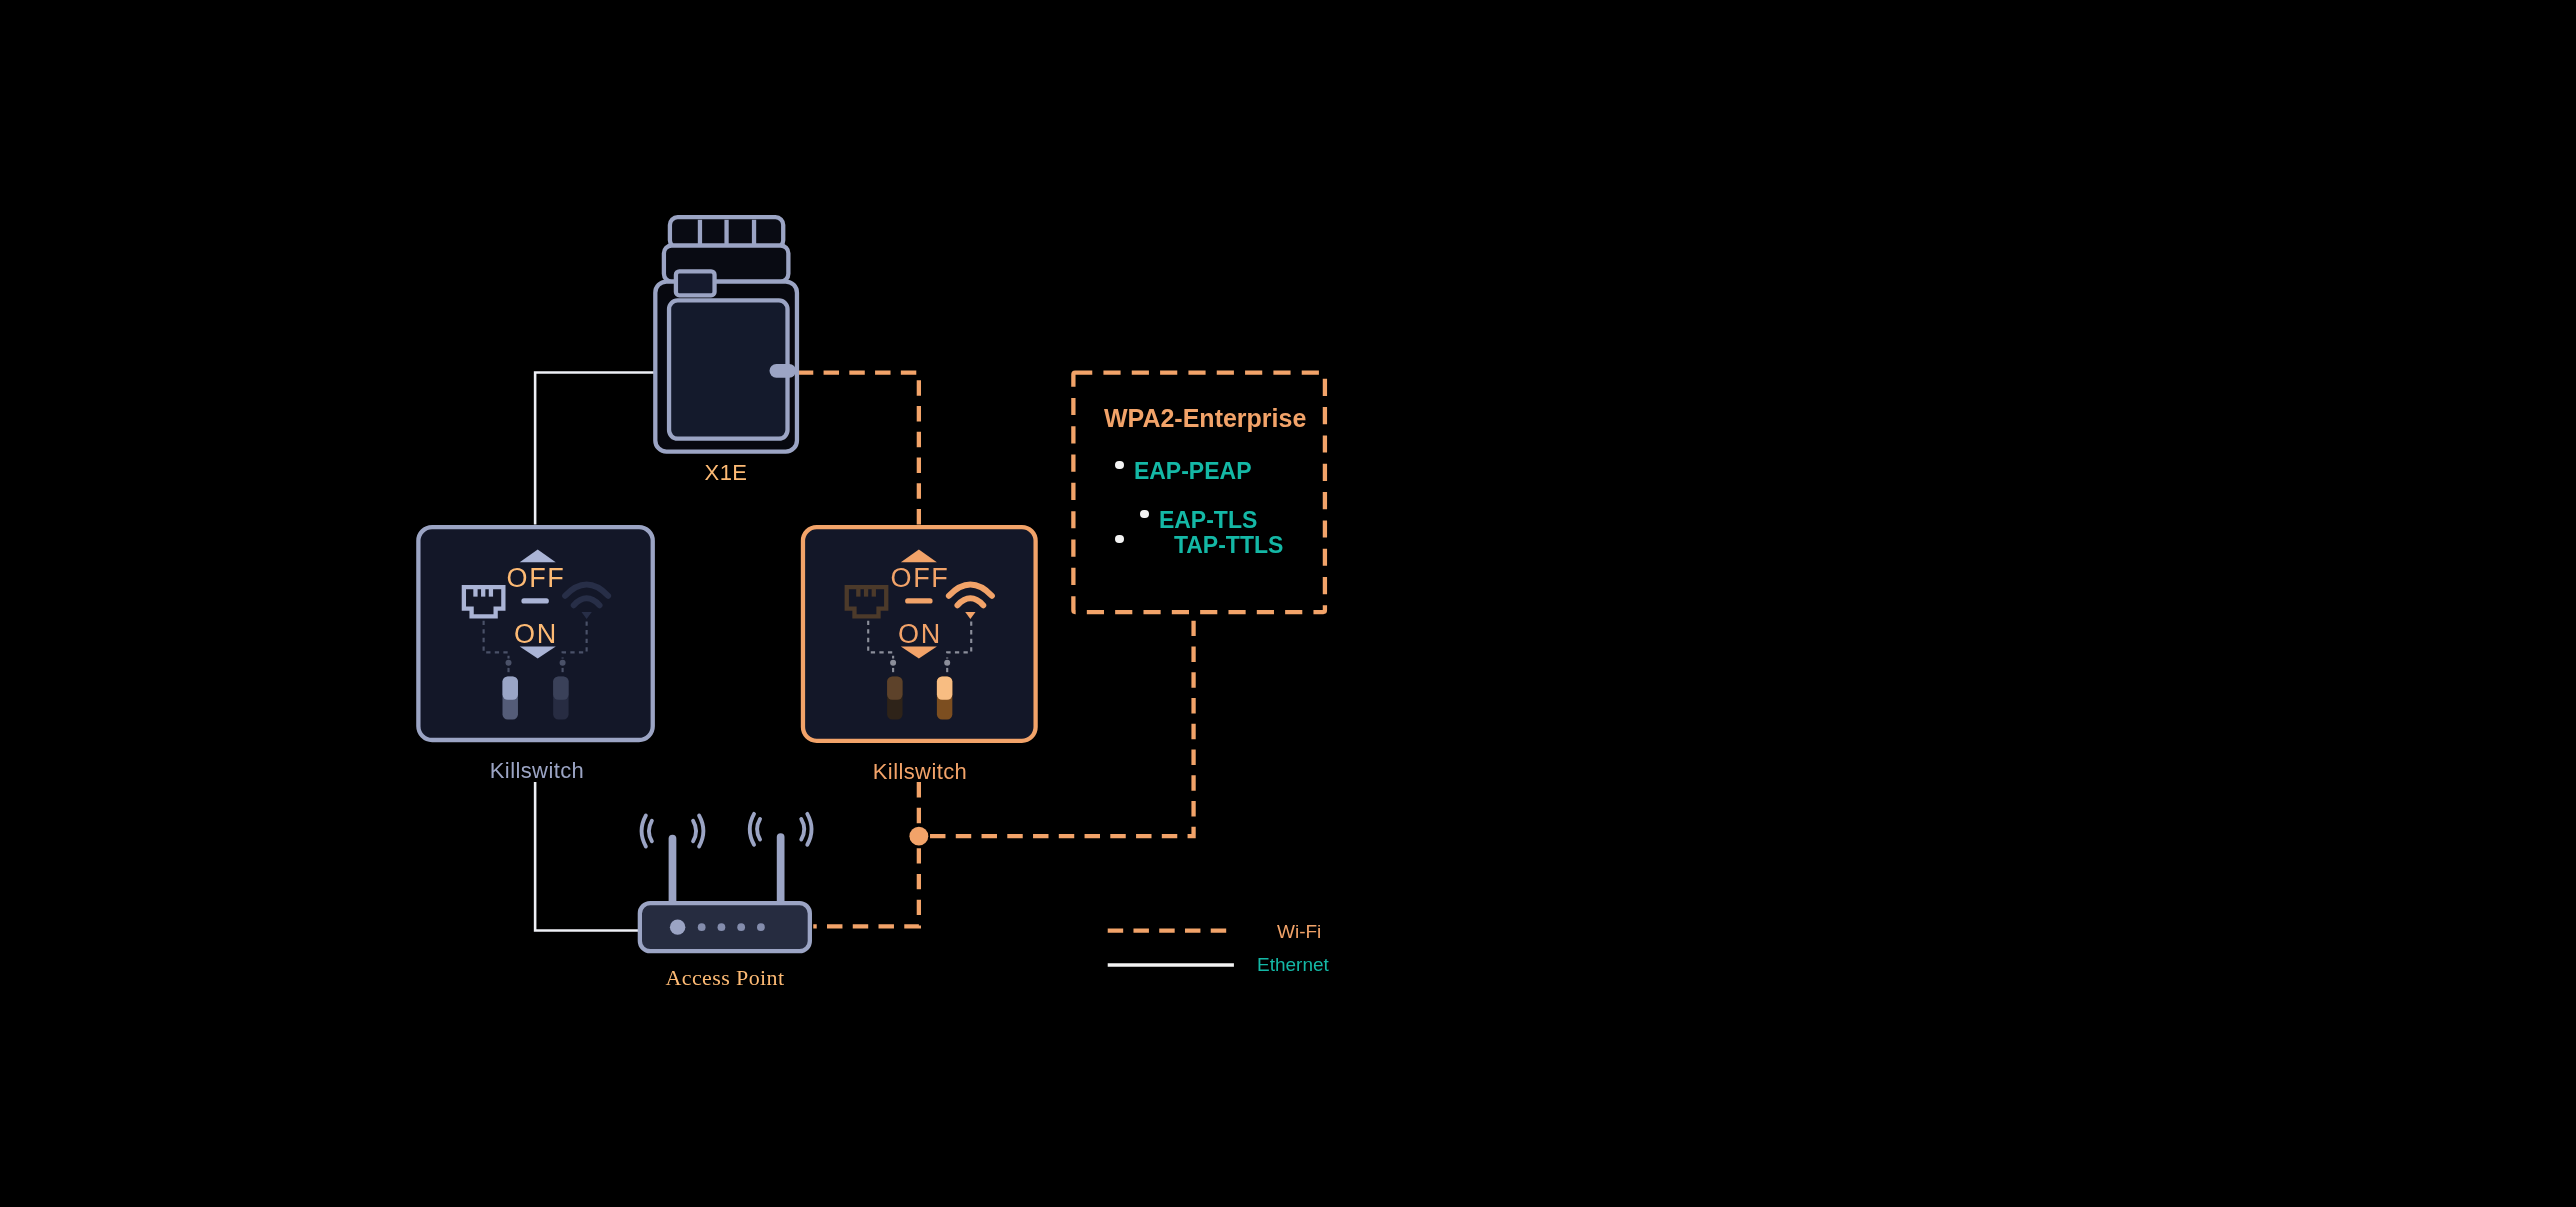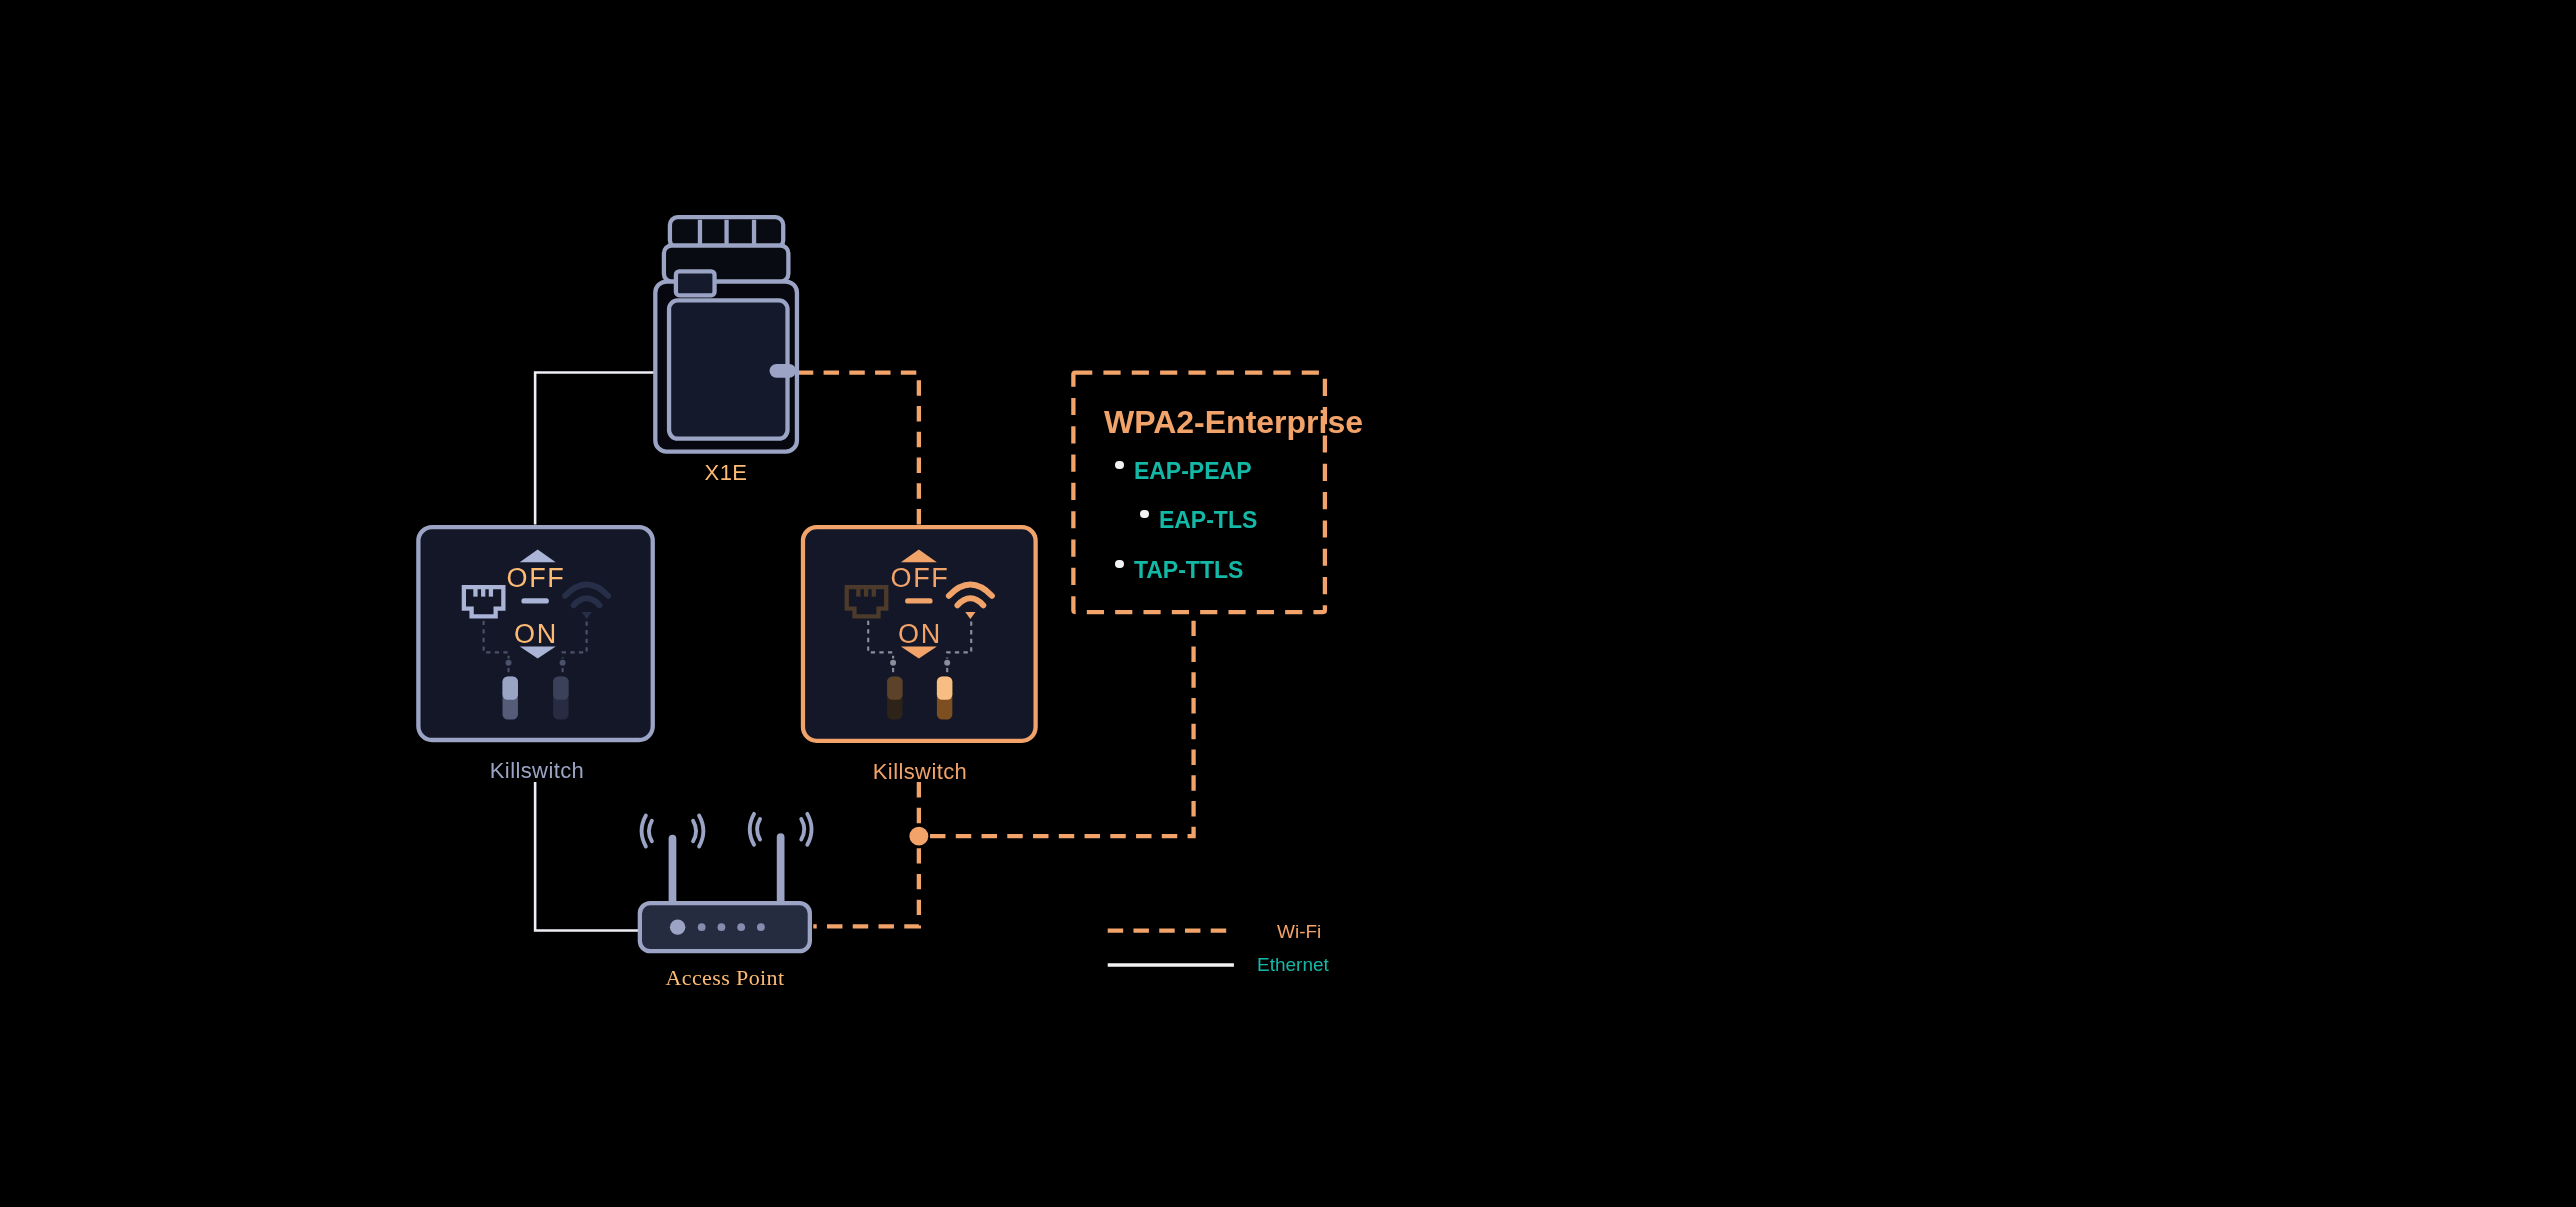--- a/index.html
+++ b/index.html
@@ -31,21 +31,21 @@
   .peri { color: #9ba4c4; }
   .peri-bright { color: #fdba74; }
   .orange { color: #f2a369; }
   .white { color: #14b8a6; }
   .switch-word {
     font-size: 27px;
     font-weight: normal;
     letter-spacing: 1.7px;
   }
   .wpa2-title {
-    font-size: 32px;
+    font-size: 25px;
     font-weight: bold;
   }
   .wpa2-item {
     display: flex;
     align-items: flex-start;
     font-size: 23px;
     font-weight: bold;
   }
   .bullet-dot {
     width: 8.6px;
@@ -220,21 +220,21 @@
 
   <div class="lbl wpa2-title orange" style="left:1104px; top:404px;">WPA2-Enterprise</div>
   <div class="lbl wpa2-item white" style="left:1115px; top:458px;">
     <span class="bullet-dot"></span>
     <span>EAP-PEAP</span>
   </div>
   <div class="lbl wpa2-item white" style="left:1140px; top:507px;">
     <span class="bullet-dot"></span>
     <span>EAP-TLS</span>
   </div>
-  <div class="lbl wpa2-item white" style="left:1115px; top:557px;">
+  <div class="lbl wpa2-item white" style="left:1115px; top:532px;gap:40px;">
     <span class="bullet-dot"></span>
     <span>TAP-TTLS</span>
   </div>
 
   <div class="lbl center-x node-label peri-bright" style="left:725px; top:965px;font-family:Liberation Serif, serif;">Access Point</div>
 
   <div class="lbl legend-label orange" style="left:1257px; top:921px;margin-left:20px;">Wi-Fi</div>
   <div class="lbl legend-label white" style="left:1257px; top:954px;">Ethernet</div>
 
 </div>

